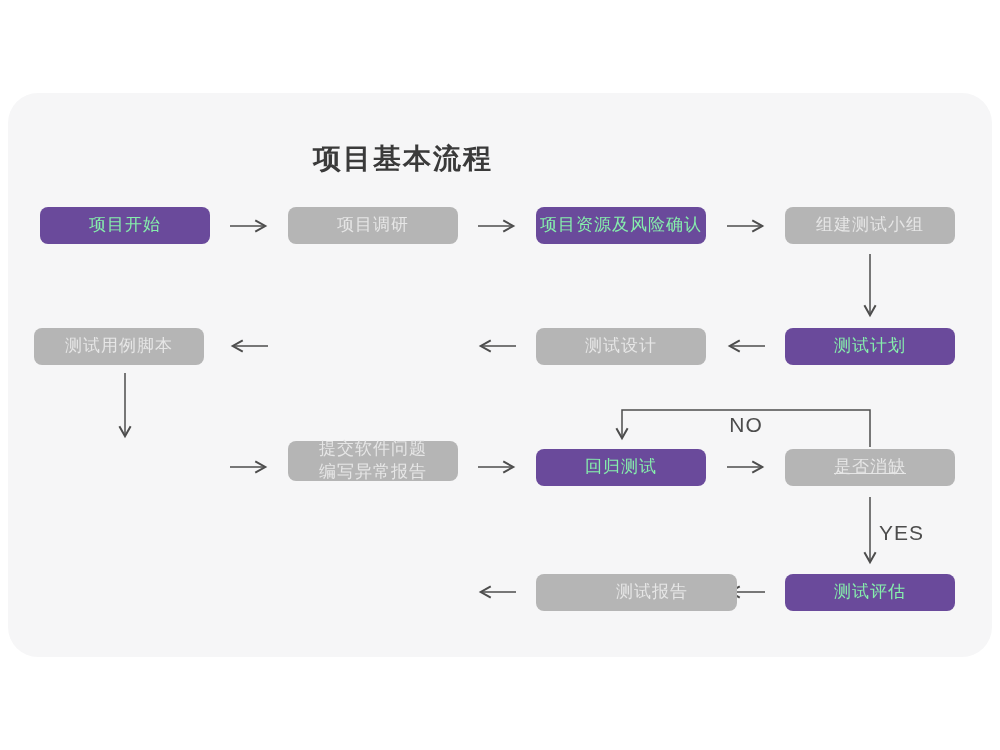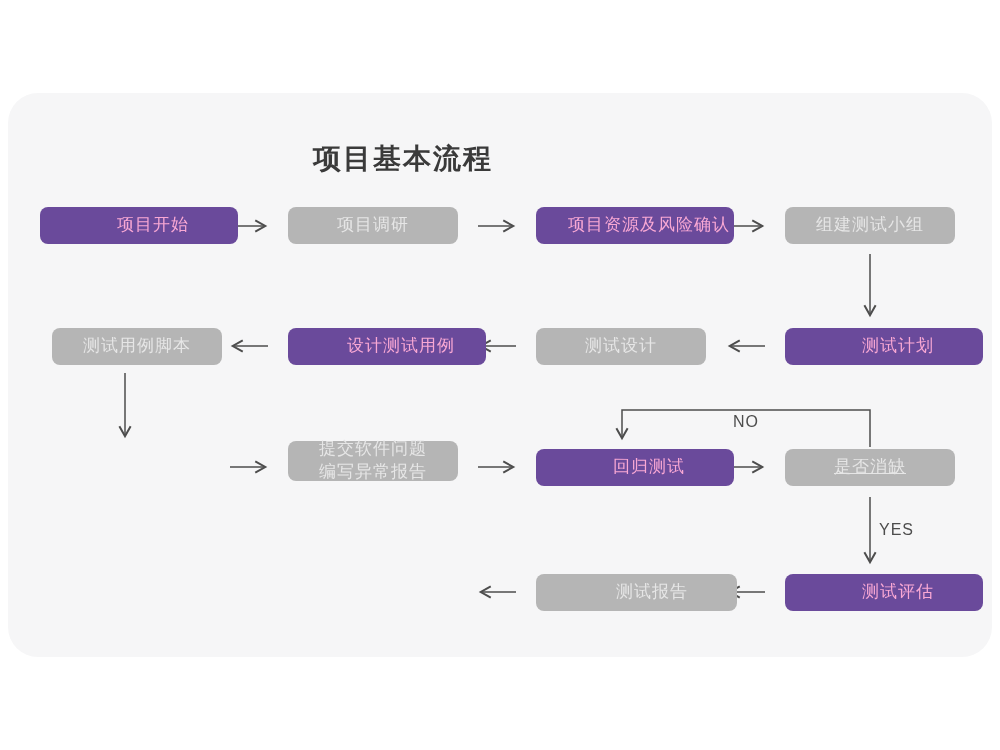--- a/index.html
+++ b/index.html
@@ -16,25 +16,25 @@
     position:absolute;left:0;top:140px;width:806px;margin:0;
     text-align:center;font-size:28px;font-weight:600;color:#3a3a3a;
     letter-spacing:2px;
   }
   .flow-node{
     position:absolute;width:170px;height:37px;border-radius:8px;
     display:flex;align-items:center;justify-content:center;
     font-size:17px;letter-spacing:1px;white-space:pre-line;
     text-align:center;line-height:1.35;
   }
-  .flow-node.purple{background:#6a4a9b;color:#f9a8d4;padding-left:28px;}
+  .flow-node.purple{background:#6a4a9b;color:#86efac;}
   .flow-node.gray{background:#b5b5b5;color:#e6e6e6;}
   .arrow-layer{position:absolute;left:0;top:0;pointer-events:none;}
   .edge-label{
-    position:absolute;color:#4d4d4d;font-size:16px;letter-spacing:1px;text-align:right;
+    position:absolute;color:#4d4d4d;font-size:21px;letter-spacing:1px;text-align:right;
   }
   .edge-label.no{left:746px;top:413px;transform:translateX(-50%);}
   .edge-label.yes{left:879px;top:521px;}
 </style>
 </head>
 <body>
 
 <div class="card"></div>
 
 <div class="stage">
@@ -69,22 +69,21 @@
   <span class="edge-label no">NO</span>
   <span class="edge-label yes">YES</span>
 
   <div class="flow-node purple" style="left:40px;top:207px;">项目开始</div>
   <div class="flow-node purple" style="left:536px;top:207px;">项目资源及风险确认</div>
   <div class="flow-node gray" style="left:288px;top:207px;">项目调研</div>
   <div class="flow-node gray" style="left:785px;top:207px;">组建测试小组</div>
 
   <div class="flow-node purple" style="left:785px;top:328px;">测试计划</div>
   <div class="flow-node gray" style="left:536px;top:328px;">测试设计</div>
-  <div class="flow-node purple" style="left:288px;top:328px;">设计测试用例</div>
-  <div class="flow-node gray" style="left:52px;top:328px;text-align:right;">测试用例脚本</div>
+  <div class="flow-node gray" style="left:34px;top:328px;text-align:right;">测试用例脚本</div>
 
   <div class="flow-node gray" style="left:288px;top:441px;height:40px;">提交软件问题
 编写异常报告</div>
   <div class="flow-node purple" style="left:536px;top:449px;">回归测试</div>
   <div class="flow-node gray" style="left:785px;top:449px;text-decoration:underline;">是否消缺</div>
 
   <div class="flow-node purple" style="left:785px;top:574px;">测试评估</div>
   <div class="flow-node gray" style="left:536px;top:574px;padding-left:31px;">测试报告</div>
 
 </div>

